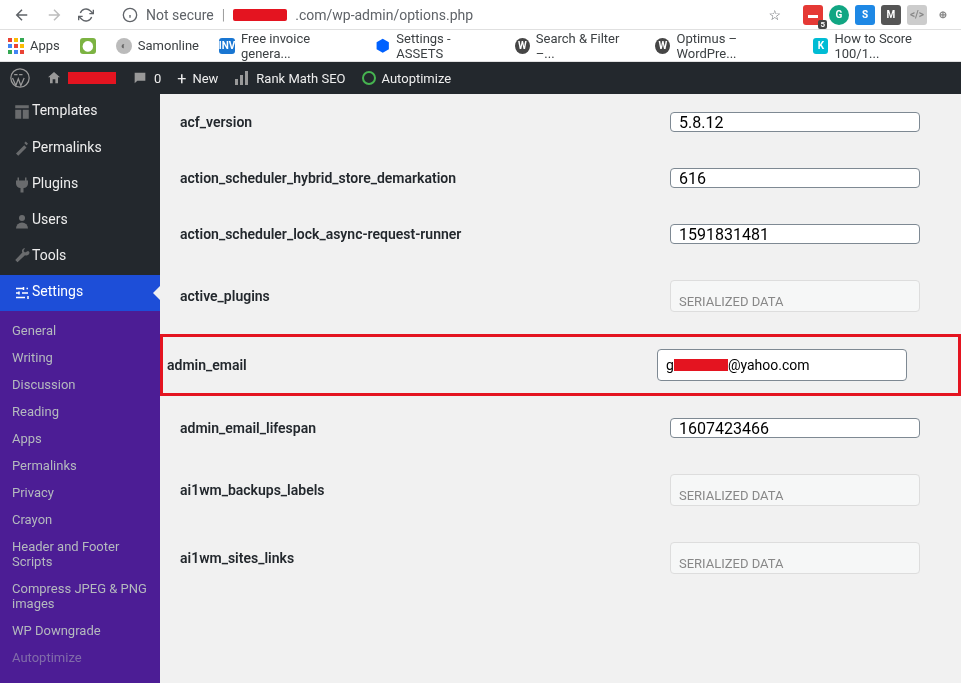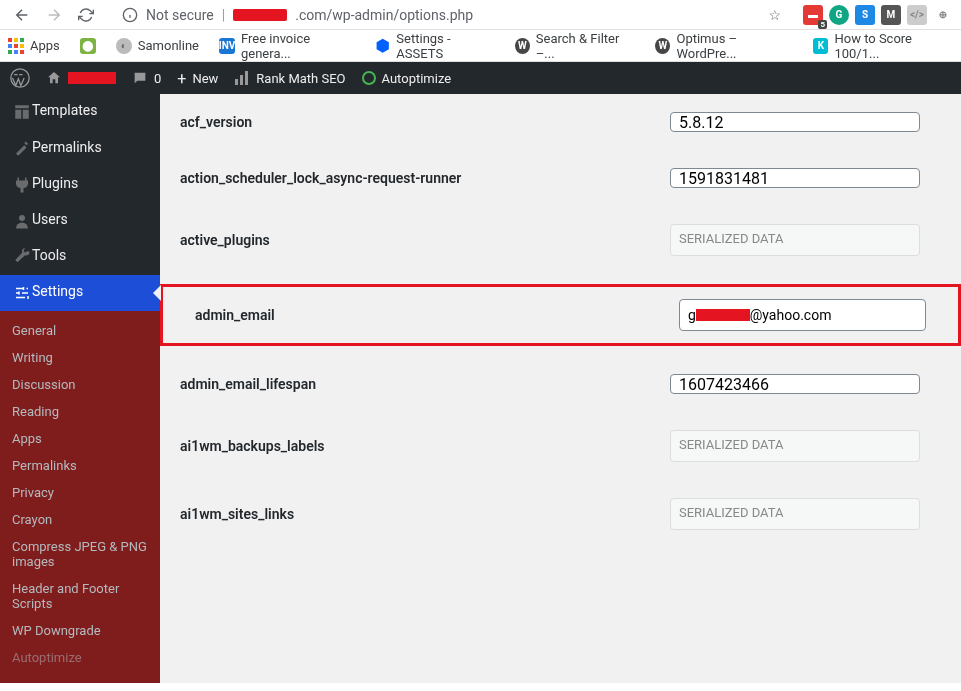--- a/index.html
+++ b/index.html
@@ -30,33 +30,33 @@
 .adminbar .item{display:flex;align-items:center;gap:6px;color:#eee;}
 .red-block{background:#e41420;width:48px;height:12px;display:inline-block;}
 
 
 .wp-body { display:flex; height: calc(691px - 38px - 32px - 32px); }
 .sidebar { width:160px; background:#23282d; color:#eee; font-size:14px; display:flex; flex-direction:column; }
 .menu-item { display:flex; align-items:flex-start; padding:8px 12px; color:#eee; cursor:pointer; }
 .menu-item.top{font-weight:400;}
 .menu-item.active{ background:#1d4ed8; color:#fff; position:relative;}
 .menu-item.active::after{content:"";position:absolute;right:-1px;top:50%;transform:translateY(-50%);border:8px solid transparent;border-right-color:#f1f1f1;}
-.submenu { background:#7f1d1d; padding:6px 0 12px 0;}
+.submenu { background:#4c1d95; padding:6px 0 12px 0;}
 .sub-item { padding:6px 12px; font-size:13px; color:#b4b9be; cursor:pointer;}
 .m-icon { width:20px; height:20px; opacity:.6; display:flex; align-items:center; justify-content:center; }
 
 
 .content { flex:1; background:#f1f1f1; overflow-y:auto; padding: 0; }
 .opt-table { width:100%; }
 .opt-row { display:flex; align-items:center; padding: 18px 20px; }
-.opt-row.highlight { border:3px solid #e41420; padding:12px 32px; margin:10px 0;}
+.opt-row.highlight { border:3px solid #e41420; padding:12px 4px; margin:4px 0;}
 .opt-label { width:490px; font-size:14px; font-weight:600; color:#23282d; }
 .opt-value { width:250px; }
 .opt-value input { width:100%; height:20px; padding:4px 8px; font-size:16px; border:1px solid #7e8993; border-radius:4px; background:#fff;}
-.opt-value .serial { width:100%; height:32px; padding:6px 8px; font-size:13px; color:#888; background:#f6f7f7; border:1px solid #ddd; border-radius:4px;}
+.opt-value .serial { width:100%; height:32px; padding:13px 8px; font-size:13px; color:#888; background:#f6f7f7; border:1px solid #ddd; border-radius:4px;}
 .redact-email { background:#e41420; display:inline-block; width:54px; height:12px; vertical-align:middle;}
 .email-wrap{display:flex;align-items:center;height:32px;padding:4px 8px;border:1px solid #7e8993;border-radius:4px;width:250px;font-size:14px;background:#fff;}
 
 svg{display:block;}
 </style>
 </head>
 <body>
 
 <div class="browser-bar">
   <div class="nav-btn">
@@ -236,35 +236,39 @@
       </div>
     <div class="submenu">
       <div class="sub-item">General</div>
       <div class="sub-item">Writing</div>
       <div class="sub-item">Discussion</div>
       <div class="sub-item">Reading</div>
       <div class="sub-item">Apps</div>
       <div class="sub-item">Permalinks</div>
       <div class="sub-item">Privacy</div>
       <div class="sub-item">Crayon</div>
+      <div class="sub-item">Header and Footer Scripts</div>
       <div class="sub-item">Compress JPEG &amp; PNG images</div>
-      <div class="sub-item">Header and Footer Scripts</div>
       <div class="sub-item">WP Downgrade</div>
       <div class="sub-item" style="opacity:.5">Autoptimize</div>
     </div>
   </div>
 
   <div class="content">
     <div class="opt-table">
 
       <div class="opt-row">
         <div class="opt-label">acf_version</div>
         <div class="opt-value"><input type="text" value="5.8.12" style=""></div>
       </div>
 
+      <div class="opt-row">
+        <div class="opt-label">action_scheduler_hybrid_store_demarkation</div>
+        <div class="opt-value"><input type="text" value="616" style=""></div>
+      </div>
 
       <div class="opt-row">
         <div class="opt-label">action_scheduler_lock_async-request-runner</div>
         <div class="opt-value"><input type="text" value="1591831481" style=""></div>
       </div>
 
       <div class="opt-row">
         <div class="opt-label">active_plugins</div>
         <div class="opt-value">
             <div class="serial">SERIALIZED DATA</div>

